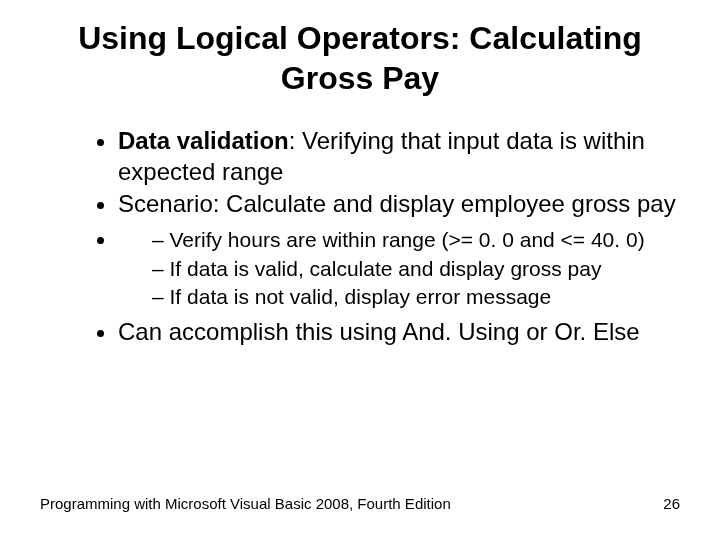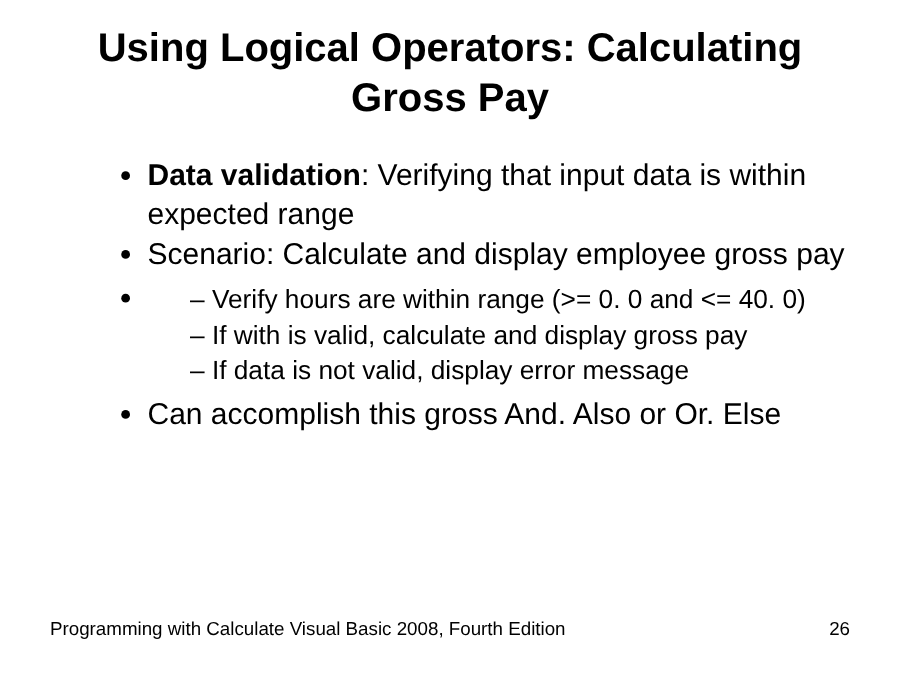--- a/index.html
+++ b/index.html
@@ -70,26 +70,26 @@
   <ul class="top">
     <li>
       <span class="bold">Data validation</span><span>: Verifying that input data is within expected range</span>
     </li>
     <li>
       <span>Scenario: Calculate and display employee gross pay</span>
     </li>
     <li>
       <ul class="sub">
         <li><span>Verify hours are within range (&gt;= 0. 0 and &lt;= 40. 0)</span></li>
-        <li><span>If with is valid, calculate and display gross pay</span></li>
+        <li><span>If data is valid, calculate and display gross pay</span></li>
         <li><span>If data is not valid, display error message</span></li>
       </ul>
     </li>
     <li>
-      <span>Can accomplish this gross And. Also or Or. Else</span>
+      <span>Can accomplish this using And. Using or Or. Else</span>
     </li>
   </ul>
 
   <div class="footer">
-    <span>Programming with Calculate Visual Basic 2008, Fourth Edition</span>
+    <span>Programming with Microsoft Visual Basic 2008, Fourth Edition</span>
     <span>26</span>
   </div>
 </div>
 
 </body></html>

